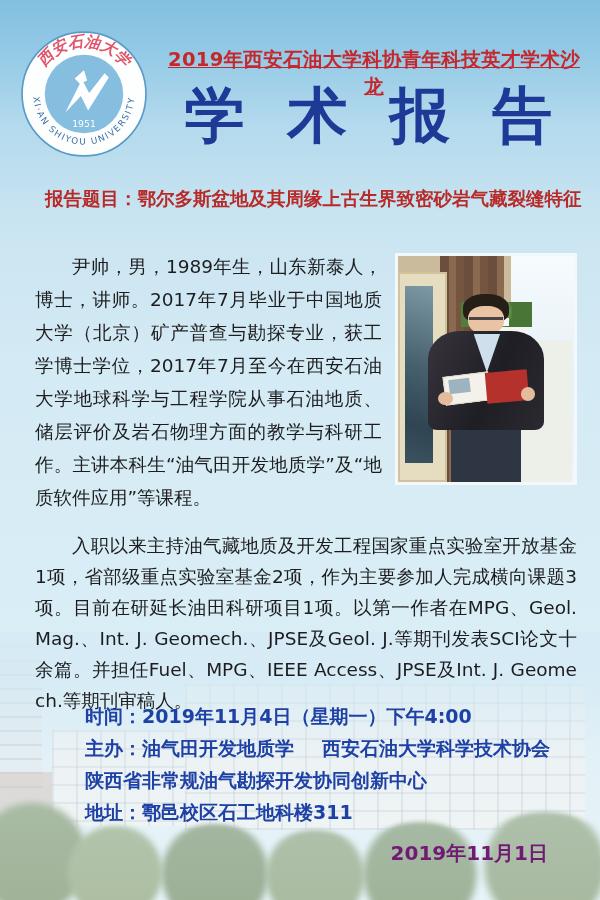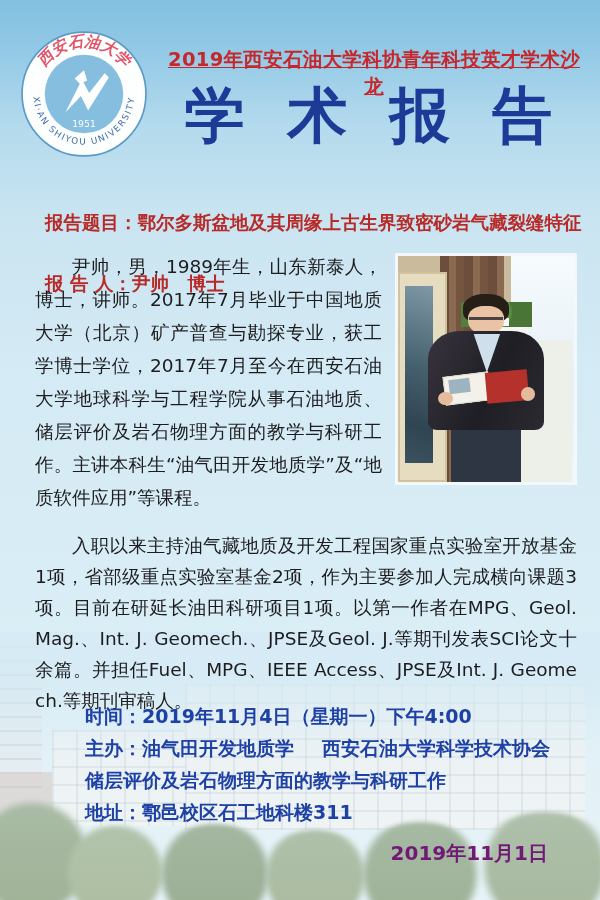--- a/index.html
+++ b/index.html
@@ -26,21 +26,21 @@
   
   .logo{position:absolute;left:20px;top:30px;width:128px;height:128px;z-index:2;}
   .salon-line{position:absolute;left:160px;top:46px;width:428px;text-align:center;
     font-size:19.5px;font-weight:600;color:#c5272d;letter-spacing:.3px;z-index:2;text-decoration:underline;}
   .main-title{position:absolute;left:160px;top:76px;width:428px;text-align:center;
     font-family:"DejaVu Serif","Liberation Serif",serif;font-weight:700;
     font-size:60px;color:#1c3a96;letter-spacing:.18em;z-index:2;white-space:nowrap;}
   
   .report-block{position:absolute;left:45px;top:180px;width:535px;z-index:2;
     color:#b72a28;font-weight:700;font-size:18.5px;line-height:37px;}
-  .report-block .row{white-space:nowrap;margin-top:24px;}
+  .report-block .row{white-space:nowrap;}
   
   .content{position:absolute;left:35px;top:250px;width:542px;z-index:2;
     color:#1d1d1f;font-size:18.5px;text-align:justify;word-break:break-all;}
   .content p{margin:0;text-indent:2em;}
   .p1{line-height:33px;}
   .p2{line-height:31px;margin-top:16px !important;}
   .photo{float:right;width:182px;height:232px;margin:3px 0 6px 13px;position:relative;
     overflow:hidden;border:3px solid #f2f8fb;box-sizing:border-box;background:#cbbb9d;}
   .ph{position:absolute;}
   .ph-window{right:0;top:0;width:36%;height:100%;background:linear-gradient(180deg,#f6fbfe,#e6f0f6 55%,#f0f5f8);}
@@ -110,21 +110,20 @@
   <path d="M44 80 L60 48 L67 61 L82 42 L86 46 L66 78 L59 64 Z" fill="#ffffff"></path>
   <path d="M53 47 l9 -8 l3 10 l-7 3 z" fill="#ffffff"></path>
   <text x="62" y="94" font-size="9" fill="#ffffff" text-anchor="middle" font-family="DejaVu Sans, sans-serif">1951</text>
 </svg>
 
 <div class="salon-line">2019年西安石油大学科协青年科技英才学术沙龙</div>
 <div class="main-title">学 术 报 告</div>
 
 <div class="report-block">
   <div class="row"><span>报告题目：</span><span>鄂尔多斯盆地及其周缘上古生界致密砂岩气藏裂缝特征</span></div>
-  <div class="row"><span>报 告 人：</span><span>尹帅　博士</span></div>
 </div>
 
 <div class="content">
   <div class="photo">
     <div class="ph ph-window"></div>
     <div class="ph ph-curtain"></div>
     <div class="ph ph-cab-right"></div>
     <div class="ph ph-cab-left">
       <div class="ph-glass"></div>
     </div>
@@ -143,17 +142,17 @@
     <div class="ph ph-hand-l"></div>
     <div class="ph ph-hand-r"></div>
   </div>
   <p class="p1">尹帅，男，1989年生，山东新泰人，博士，讲师。2017年7月毕业于中国地质大学（北京）矿产普查与勘探专业，获工学博士学位，2017年7月至今在西安石油大学地球科学与工程学院从事石油地质、储层评价及岩石物理方面的教学与科研工作。主讲本科生“油气田开发地质学”及“地质软件应用”等课程。</p>
   <p class="p2">入职以来主持油气藏地质及开发工程国家重点实验室开放基金1项，省部级重点实验室基金2项，作为主要参加人完成横向课题3项。目前在研延长油田科研项目1项。以第一作者在MPG、Geol. Mag.、Int. J. Geomech.、JPSE及Geol. J.等期刊发表SCI论文十余篇。并担任Fuel、MPG、IEEE Access、JPSE及Int. J. Geomech.等期刊审稿人。</p>
 </div>
 
 <div class="schedule">
   <div class="row"><span>时间：</span><span>2019年11月4日（星期一）下午4:00</span></div>
   <div class="row"><span>主办：</span><span>油气田开发地质学</span><span class="host-gap"></span><span>西安石油大学科学技术协会</span></div>
-  <div class="row row-host2"><span>储层评价及岩石物理方面的教学与科研工作</span></div>
+  <div class="row row-host2"><span>陕西省非常规油气勘探开发协同创新中心</span></div>
   <div class="row"><span>地址：</span><span>鄠邑校区石工地科楼311</span></div>
 </div>
 
 <div class="issue-date">2019年11月1日</div>
 
 </body></html>

